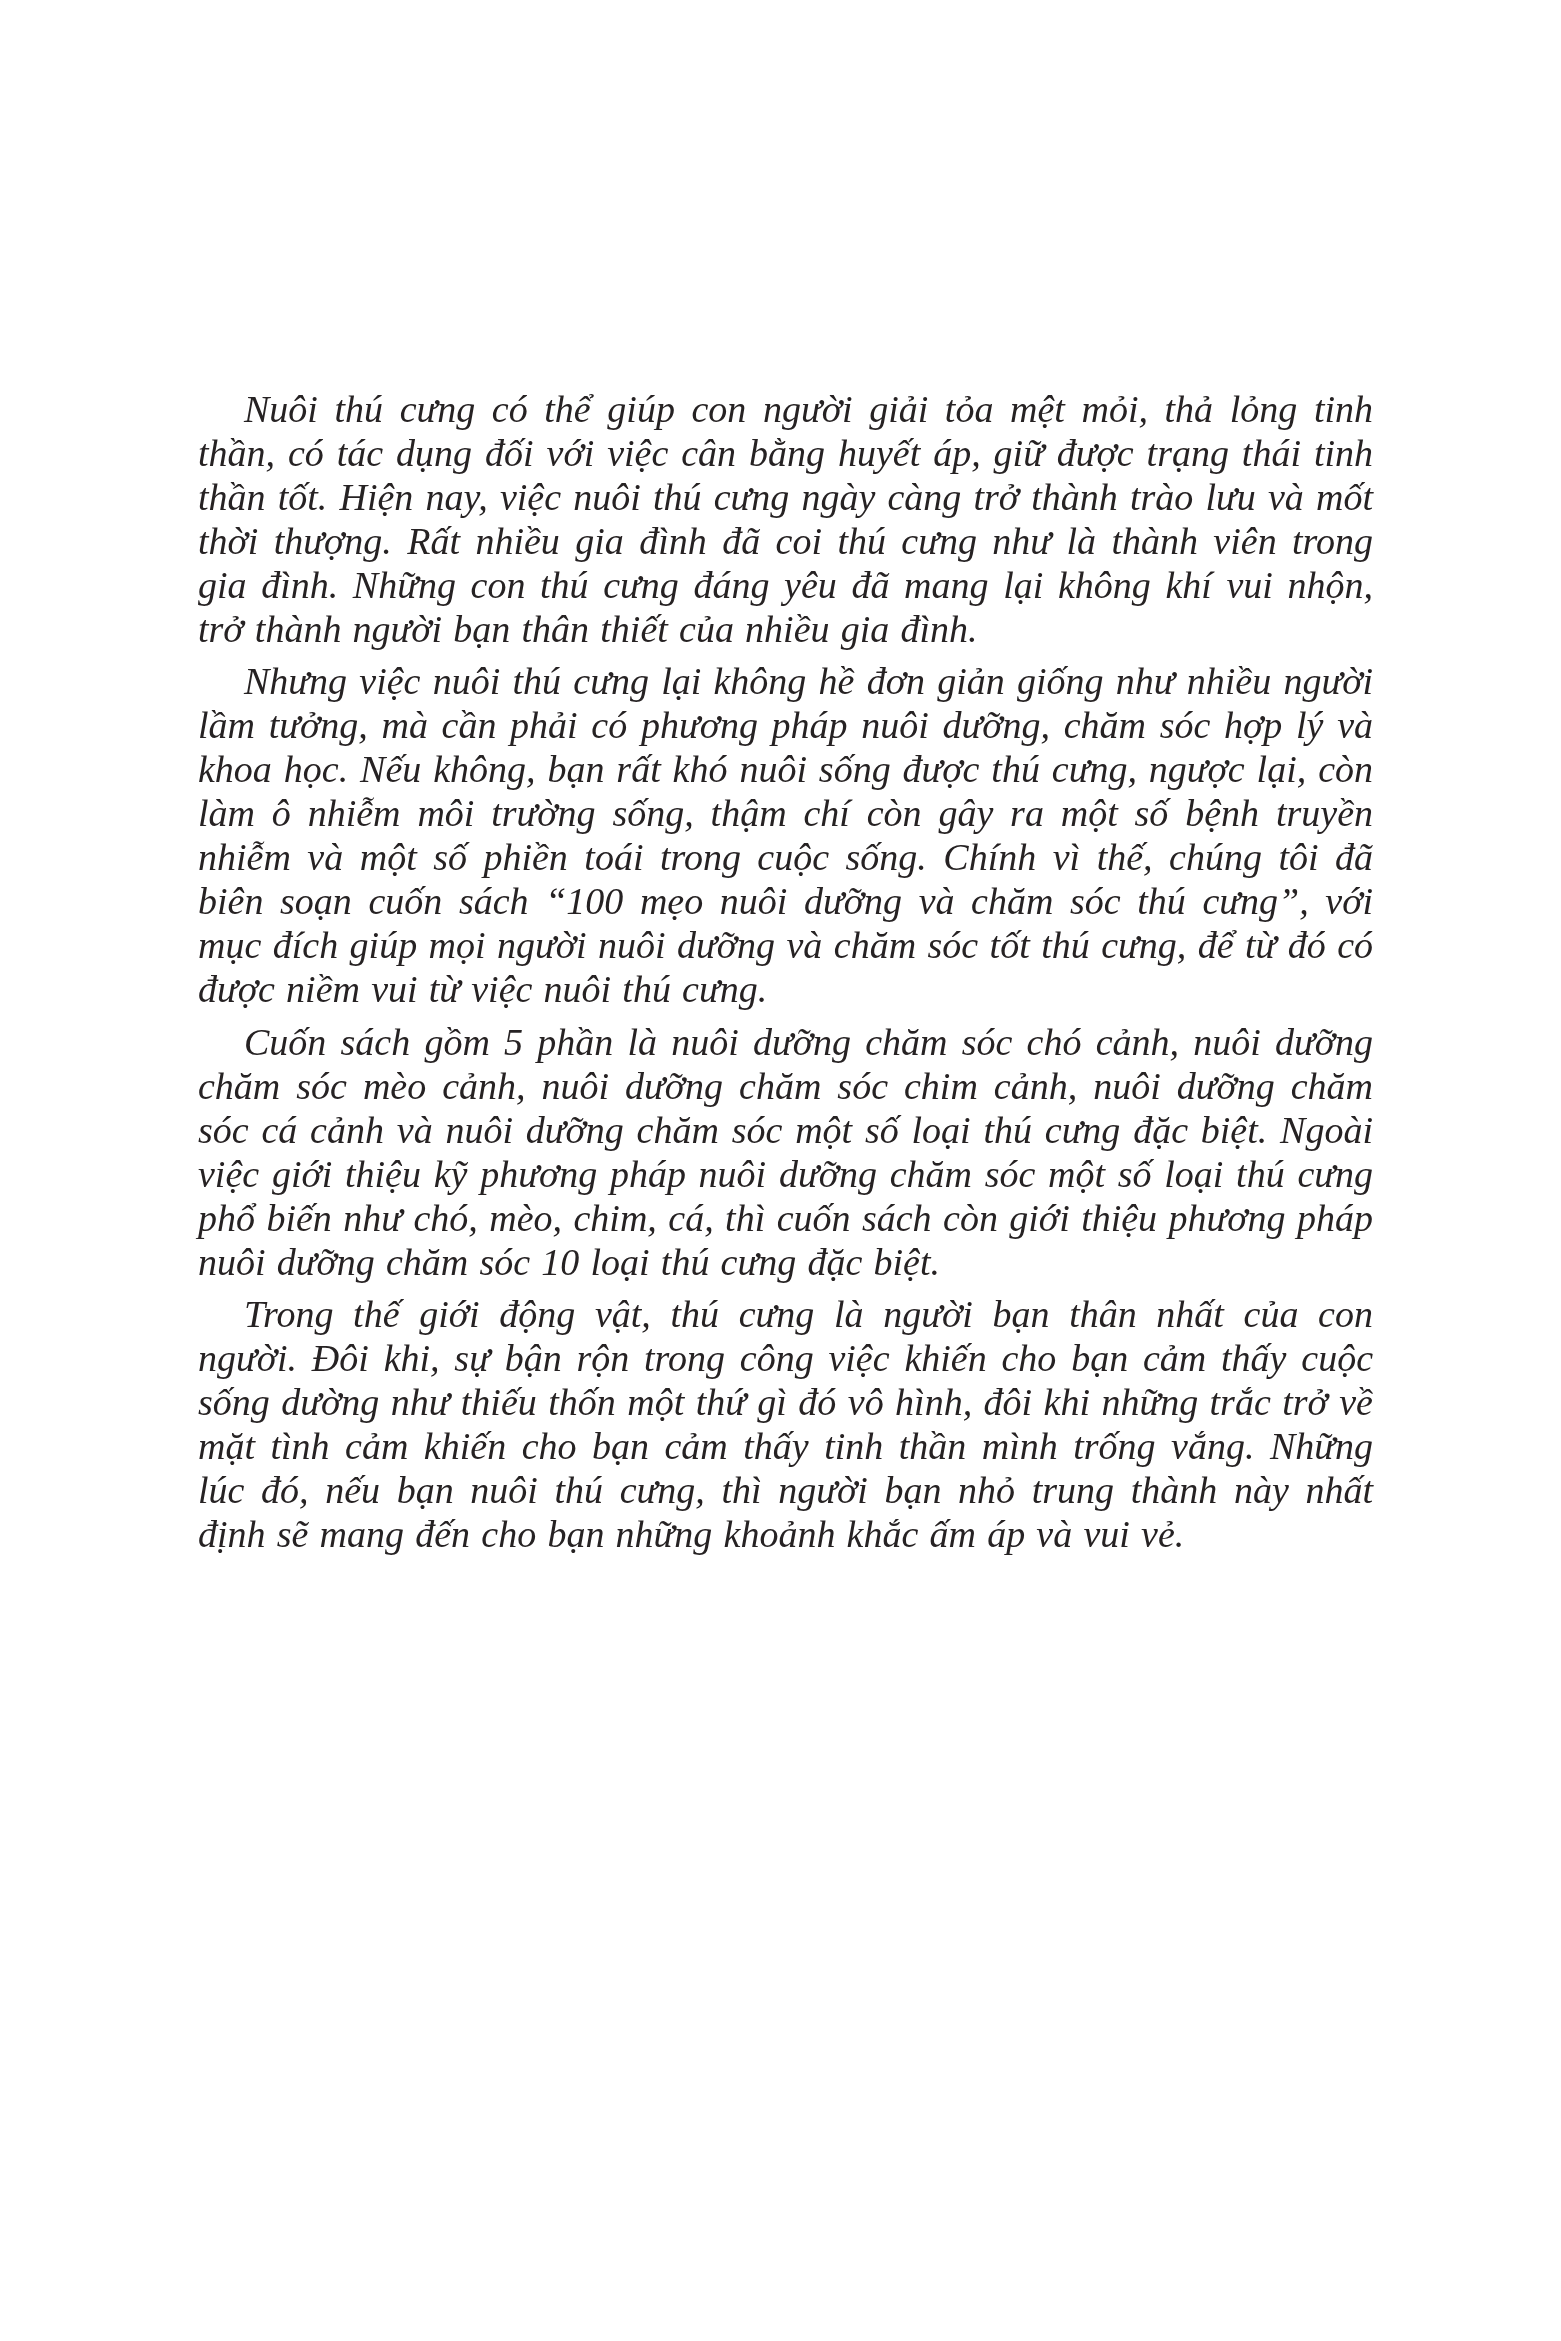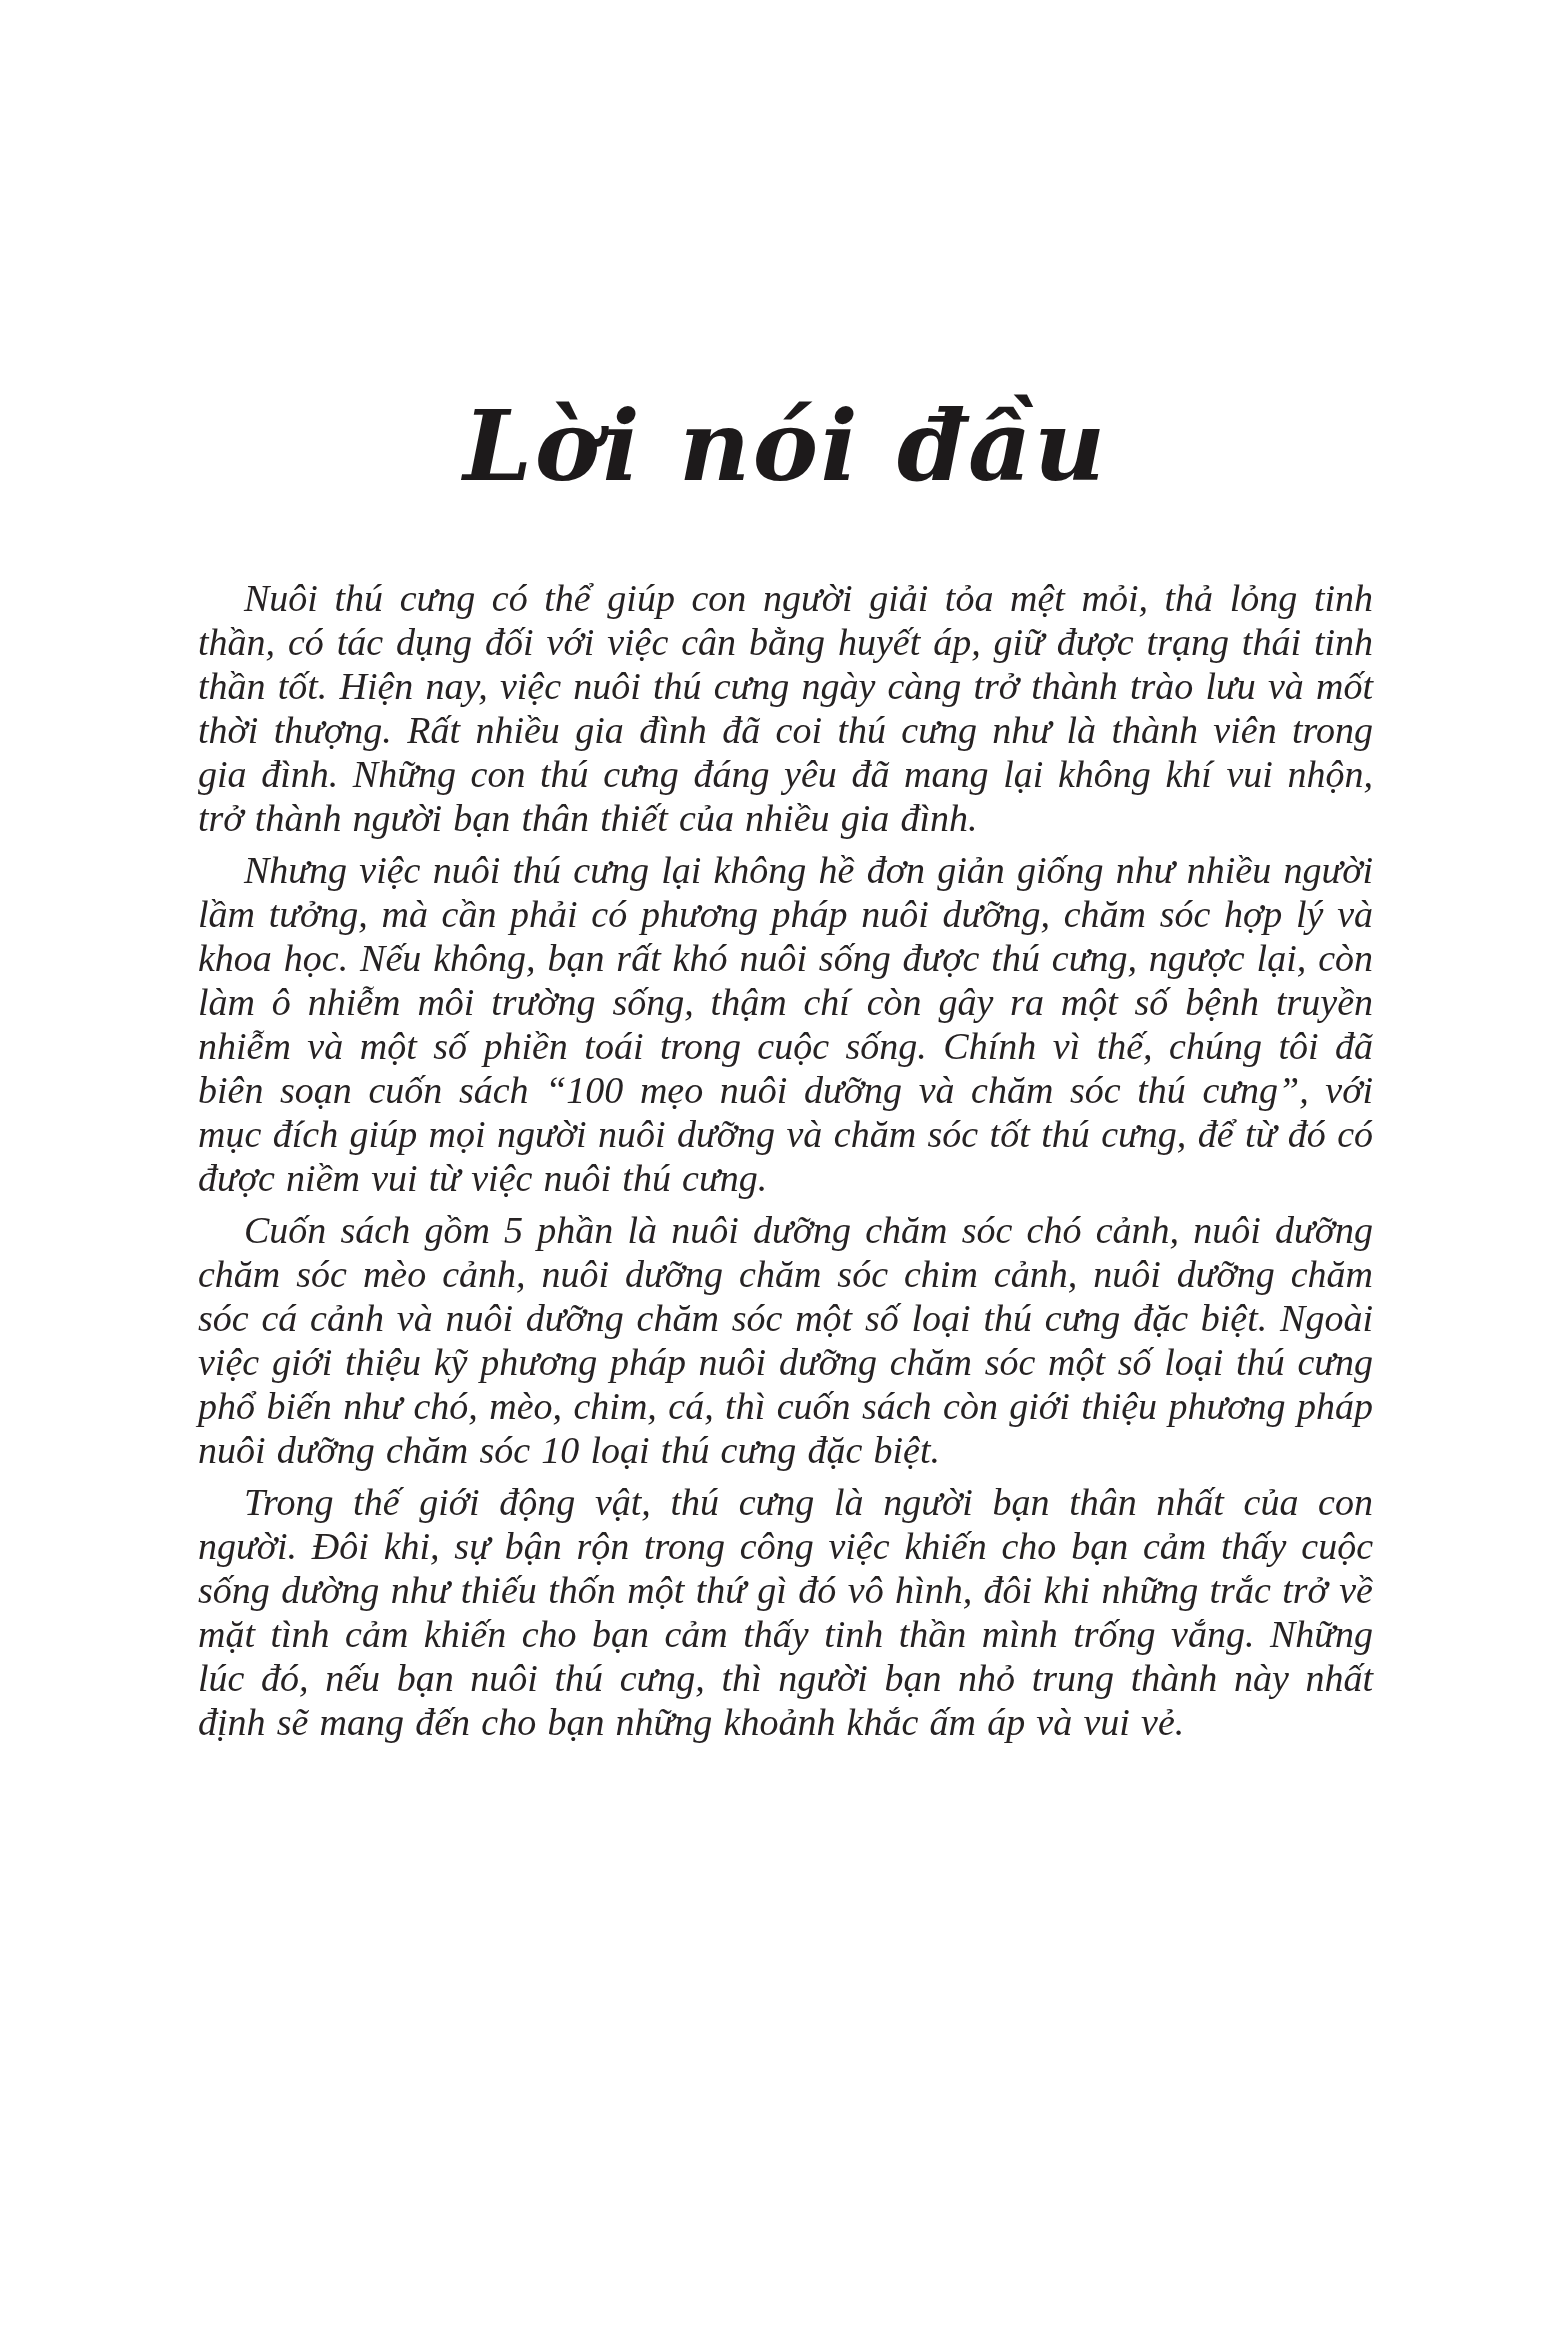--- a/index.html
+++ b/index.html
@@ -36,21 +36,20 @@
       text-indent: 46px;
       margin: 0 0 8.3px 0;
       word-spacing: 1.7px;
       font-style: italic;
     }
   </style>
 </head>
 <body>
 
 <div class="page">
-  <h1 class="title">Lời nói đầu</h1>
 
   <div class="body-text">
     <p>Nuôi thú cưng có thể giúp con người giải tỏa mệt mỏi, thả lỏng tinh thần, có tác dụng đối với việc cân bằng huyết áp, giữ được trạng thái tinh thần tốt. Hiện nay, việc nuôi thú cưng ngày càng trở thành trào lưu và mốt thời thượng. Rất nhiều gia đình đã coi thú cưng như là thành viên trong gia đình. Những con thú cưng đáng yêu đã mang lại không khí vui nhộn, trở thành người bạn thân thiết của nhiều gia đình.</p>
     <p>Nhưng việc nuôi thú cưng lại không hề đơn giản giống như nhiều người lầm tưởng, mà cần phải có phương pháp nuôi dưỡng, chăm sóc hợp lý và khoa học. Nếu không, bạn rất khó nuôi sống được thú cưng, ngược lại, còn làm ô nhiễm môi trường sống, thậm chí còn gây ra một số bệnh truyền nhiễm và một số phiền toái trong cuộc sống. Chính vì thế, chúng tôi đã biên soạn cuốn sách “100 mẹo nuôi dưỡng và chăm sóc thú cưng”, với mục đích giúp mọi người nuôi dưỡng và chăm sóc tốt thú cưng, để từ đó có được niềm vui từ việc nuôi thú cưng.</p>
     <p>Cuốn sách gồm 5 phần là nuôi dưỡng chăm sóc chó cảnh, nuôi dưỡng chăm sóc mèo cảnh, nuôi dưỡng chăm sóc chim cảnh, nuôi dưỡng chăm sóc cá cảnh và nuôi dưỡng chăm sóc một số loại thú cưng đặc biệt. Ngoài việc giới thiệu kỹ phương pháp nuôi dưỡng chăm sóc một số loại thú cưng phổ biến như chó, mèo, chim, cá, thì cuốn sách còn giới thiệu phương pháp nuôi dưỡng chăm sóc 10 loại thú cưng đặc biệt.</p>
     <p>Trong thế giới động vật, thú cưng là người bạn thân nhất của con người. Đôi khi, sự bận rộn trong công việc khiến cho bạn cảm thấy cuộc sống dường như thiếu thốn một thứ gì đó vô hình, đôi khi những trắc trở về mặt tình cảm khiến cho bạn cảm thấy tinh thần mình trống vắng. Những lúc đó, nếu bạn nuôi thú cưng, thì người bạn nhỏ trung thành này nhất định sẽ mang đến cho bạn những khoảnh khắc ấm áp và vui vẻ.</p>
   </div>
 </div>
 
 

